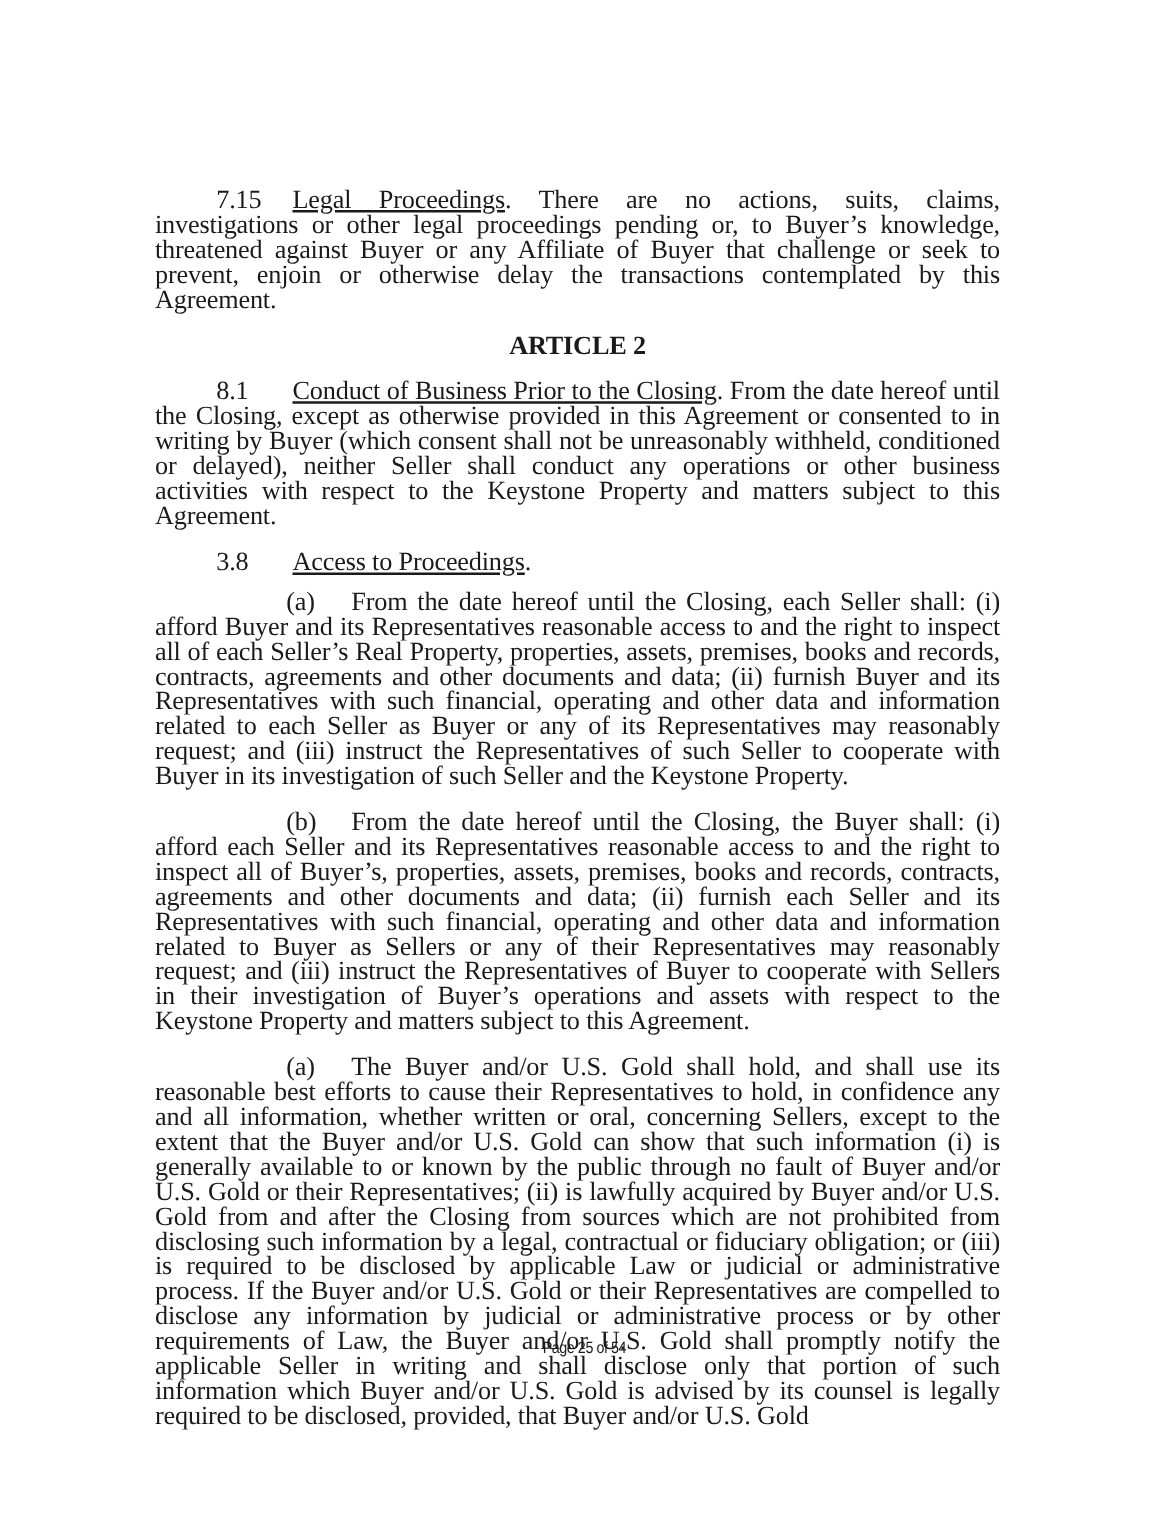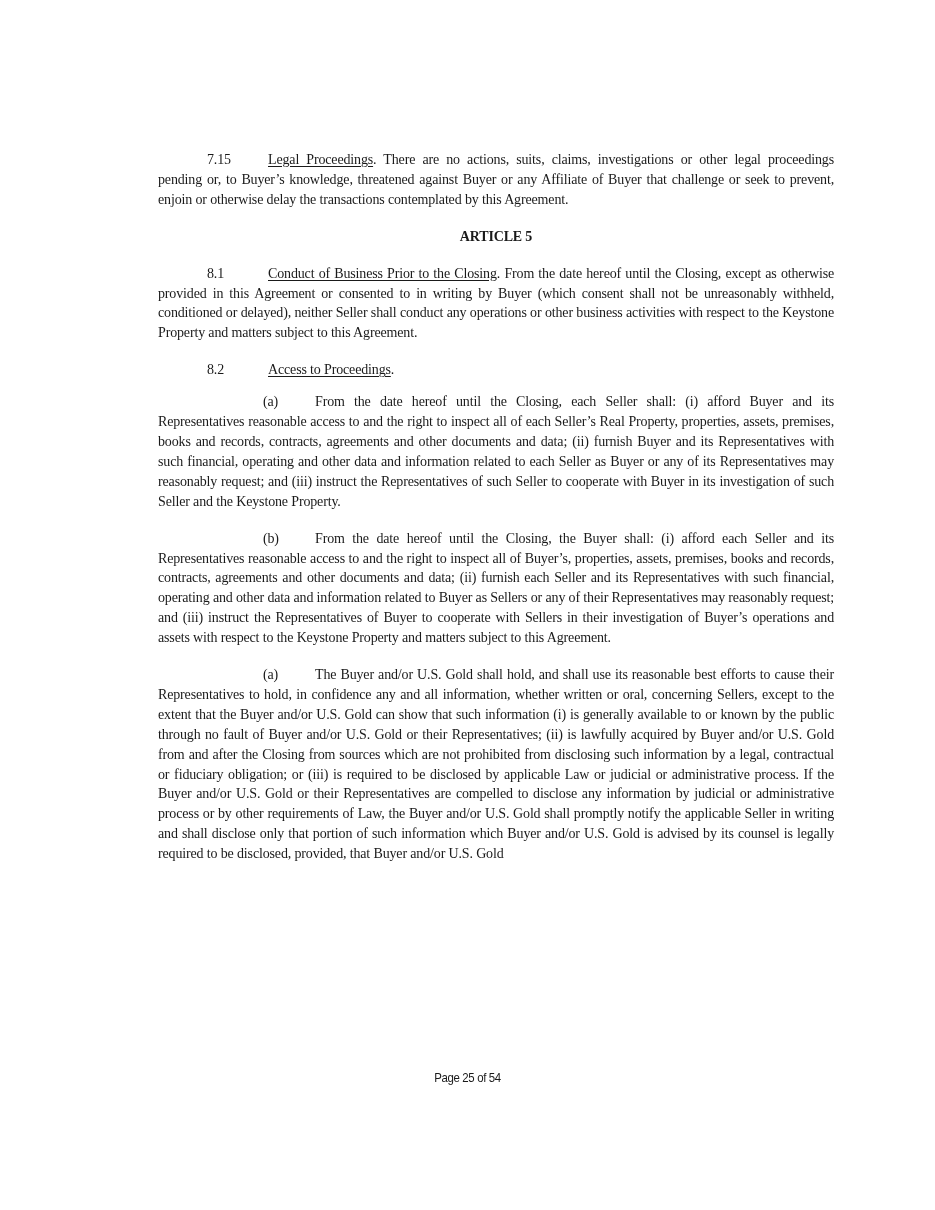--- a/index.html
+++ b/index.html
@@ -13,24 +13,23 @@
       position: relative;
       overflow: hidden;
       font-family: "Liberation Serif", "DejaVu Serif", serif;
       color: #1a1a1a;
     }
     .page {
       position: absolute;
       left: 124px;
       top: 150px;
       width: 676px;
-      font-size: 14px;
+      font-size: 21px;
       line-height: 19.9px;
       letter-spacing: -0.15px;
-      margin-left: 34px;
     }
     .para {
       text-align: justify;
       margin: 0 0 17px 0;
     }
     .indent1 { text-indent: 49px; }
     .indent2 { text-indent: 105px; }
     .num {
       display: inline-block;
       text-indent: 0;
@@ -64,26 +63,26 @@
     }
   </style>
 </head>
 <body>
 
 <div class="page">
 
   <p class="para indent1"><span class="num num-sec">7.15</span><span class="u">Legal Proceedings</span><span>.</span><span>  There are no actions, suits, claims, investigations or other legal proceedings pending or, to Buyer’s knowledge, threatened against Buyer or any Affiliate of Buyer that challenge or seek to prevent, enjoin or otherwise delay the transactions contemplated by this Agreement.</span></p>
 
   <div class="article">
-    <div>ARTICLE 5</div>
+    <div>ARTICLE 2</div>
   </div>
 
   <p class="para indent1"><span class="num num-sec">8.1</span><span class="u">Conduct of Business Prior to the Closing</span><span>.</span><span>  From the date hereof until the Closing, except as otherwise provided in this Agreement or consented to in writing by Buyer (which consent shall not be unreasonably withheld, conditioned or delayed), neither Seller shall conduct any operations or other business activities with respect to the Keystone Property and matters subject to this Agreement.</span></p>
 
-  <p class="para indent1 heading-line"><span class="num">8.2</span><span class="u">Access to Proceedings</span><span>.</span></p>
+  <p class="para indent1 heading-line"><span class="num">3.8</span><span class="u">Access to Proceedings</span><span>.</span></p>
 
   <p class="para indent2"><span class="num num-sub">(a)</span><span>From the date hereof until the Closing, each Seller shall: (i) afford Buyer and its Representatives reasonable access to and the right to inspect all of each Seller’s Real Property, properties, assets, premises, books and records, contracts, agreements and other documents and data; (ii) furnish Buyer and its Representatives with such financial, operating and other data and information related to each Seller as Buyer or any of its Representatives may reasonably request; and (iii) instruct the Representatives of such Seller to cooperate with Buyer in its investigation of such Seller and the Keystone Property.</span></p>
 
   <p class="para indent2"><span class="num num-sub">(b)</span><span>From the date hereof until the Closing, the Buyer shall: (i) afford each Seller and its Representatives reasonable access to and the right to inspect all of Buyer’s, properties, assets, premises, books and records, contracts, agreements and other documents and data; (ii) furnish each Seller and its Representatives with such financial, operating and other data and information related to Buyer as Sellers or any of their Representatives may reasonably request; and (iii) instruct the Representatives of Buyer to cooperate with Sellers in their investigation of Buyer’s operations and assets with respect to the Keystone Property and matters subject to this Agreement.</span></p>
 
 
   <p class="para indent2" style="margin-bottom:0"><span class="num num-sub">(a)</span><span>The Buyer and/or U.S. Gold shall hold, and shall use its reasonable best efforts to cause their Representatives to hold, in confidence any and all information, whether written or oral, concerning Sellers, except to the extent that the Buyer and/or U.S. Gold can show that such information (i) is generally available to or known by the public through no fault of Buyer and/or U.S. Gold or their Representatives;  (ii) is lawfully acquired by Buyer and/or U.S. Gold from and after the Closing from sources which are not prohibited from disclosing such information by a legal, contractual or fiduciary obligation; or (iii) is required to be disclosed by applicable Law or judicial or administrative process.  If the Buyer and/or U.S. Gold or their Representatives are compelled to disclose any information by judicial or administrative process or by other requirements of Law, the Buyer and/or U.S. Gold shall promptly notify the applicable Seller in writing and shall disclose only that portion of such information which Buyer and/or U.S. Gold is advised by its counsel is legally required to be disclosed, provided, that Buyer and/or U.S. Gold</span></p>
 
 </div>
 

